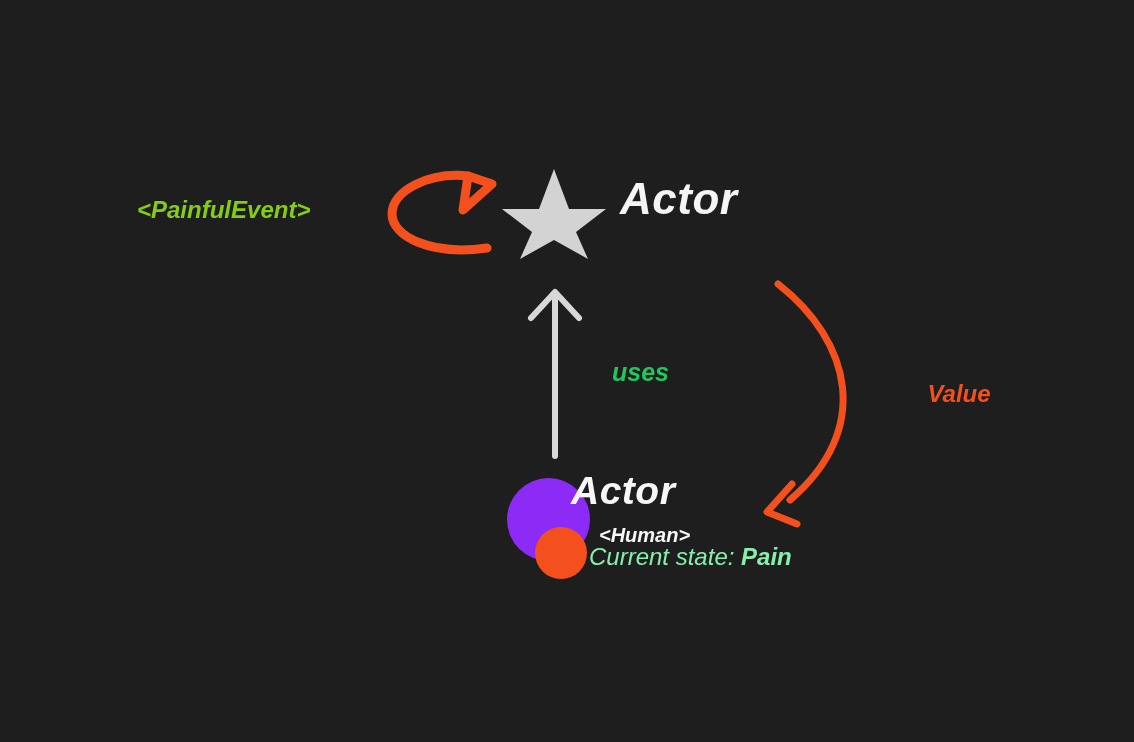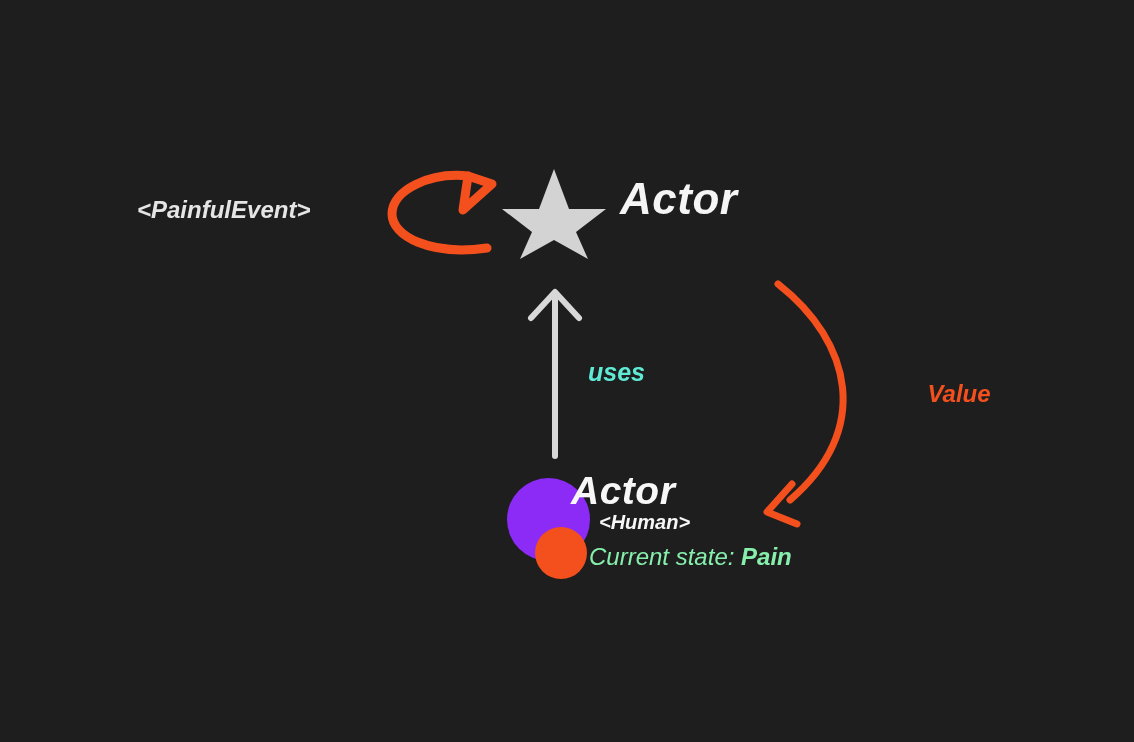--- a/index.html
+++ b/index.html
@@ -100,21 +100,21 @@
     line-height: 1.0;
     letter-spacing: 0.5px;
     white-space: nowrap;
   }
   .stereotype-sm {
     font-size: 20px;
     font-weight: bold;
     font-style: italic;
     color: #f7f7f7;
     line-height: 1.1;
-    margin-top: 1px;
+    margin-top: 14px;
     margin-left: 28px;
     white-space: nowrap;
   }
   .state-line {
     position: absolute;
     left: 589px;
     top: 543px;
     font-size: 24px;
     font-style: italic;
     color: #86efac;
@@ -125,31 +125,31 @@
   }
 
   
   .edge-label-painful {
     position: absolute;
     left: 137px;
     top: 196px;
     font-size: 24px;
     font-weight: bold;
     font-style: italic;
-    color: #e5e5e5;
+    color: #84cc16;
     white-space: nowrap;
   }
   .edge-label-uses {
     position: absolute;
-    left: 588px;
+    left: 612px;
     top: 358px;
     font-size: 25px;
     font-weight: bold;
     font-style: italic;
-    color: #5eead4;
+    color: #22c55e;
     white-space: nowrap;
     text-align: center;
   }
   .edge-label-negative {
     position: absolute;
     left: 880px;
     top: 378px;
     width: 158px;
     text-align: center;
     font-size: 24px;

